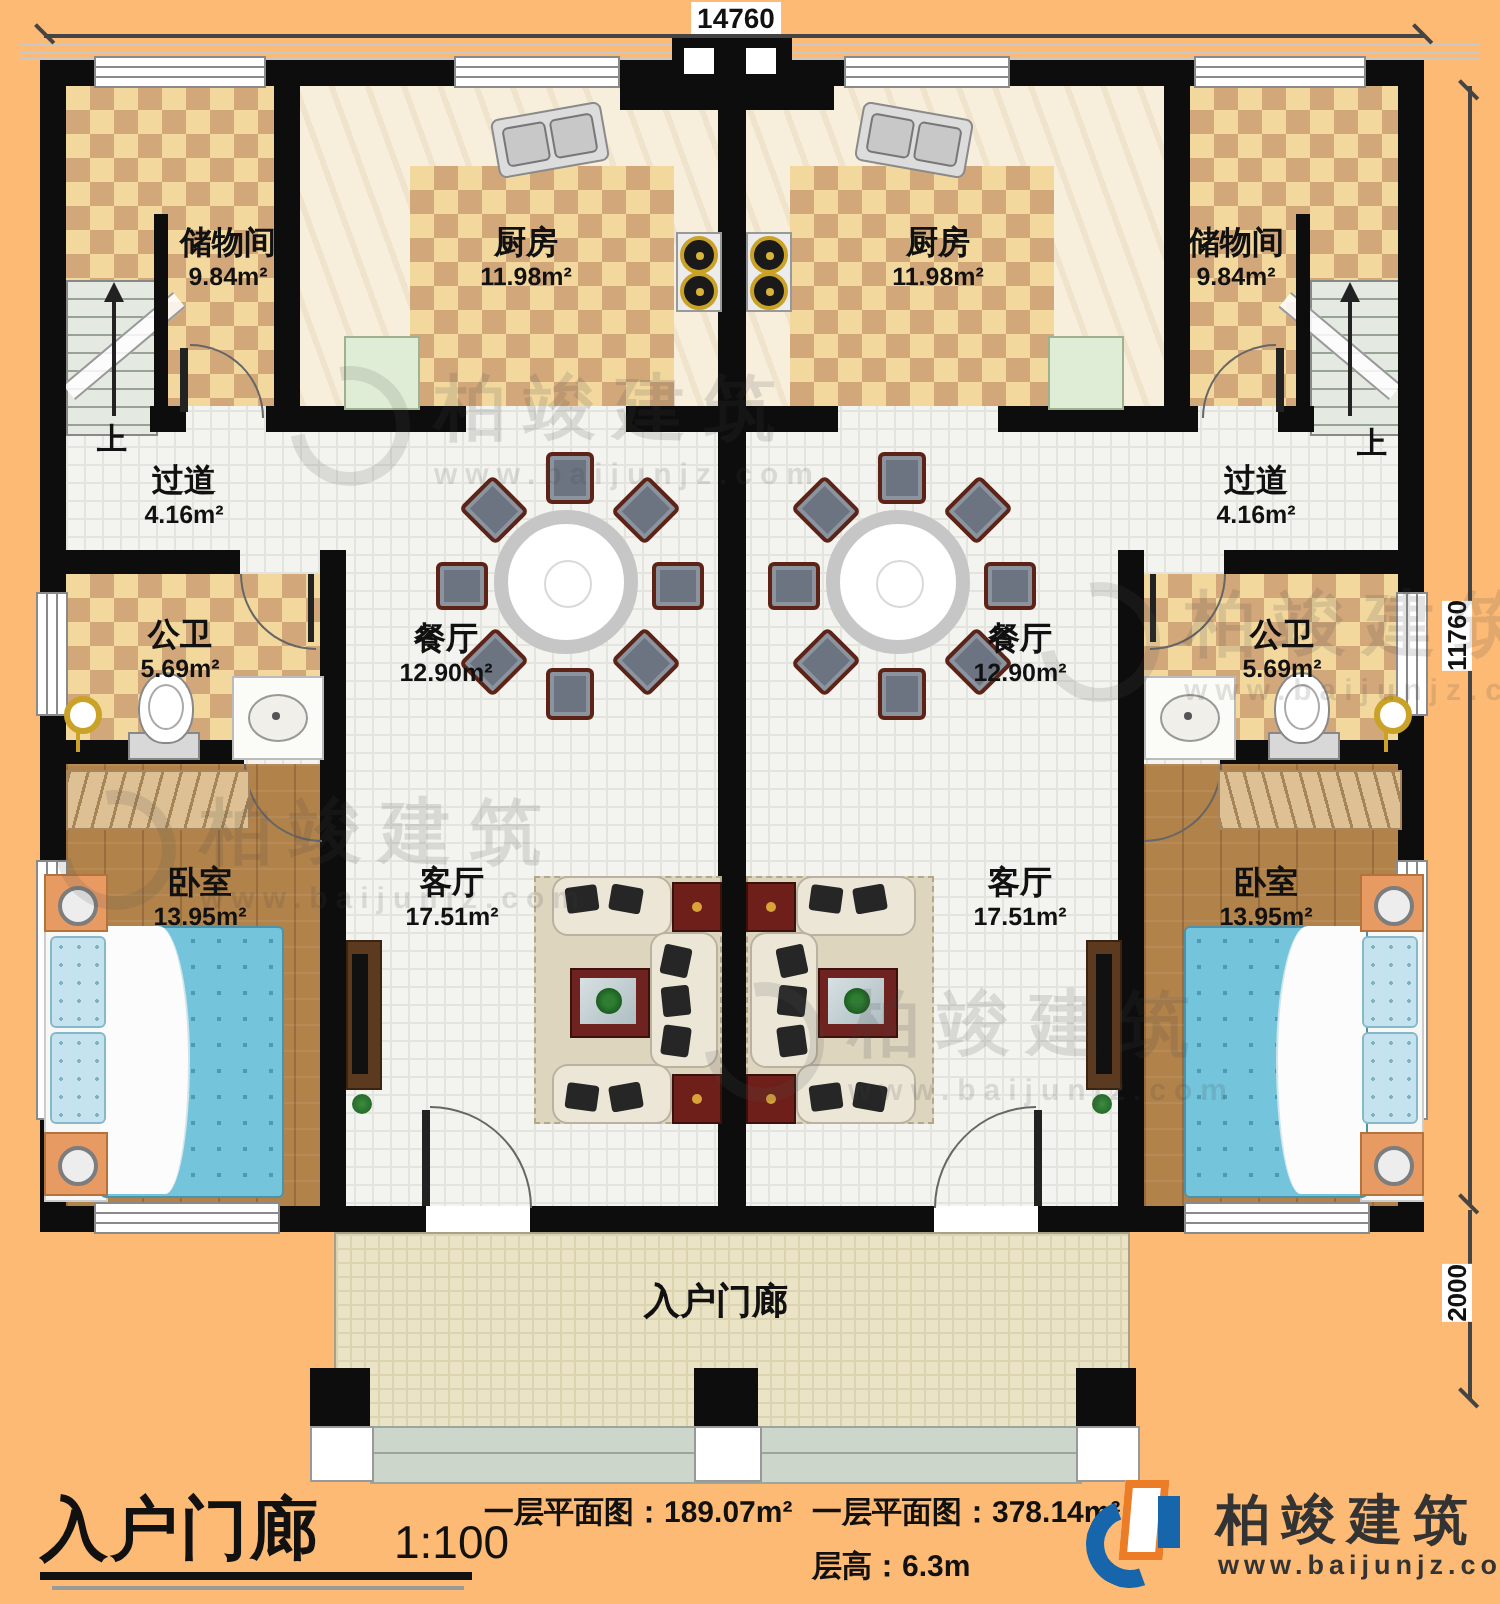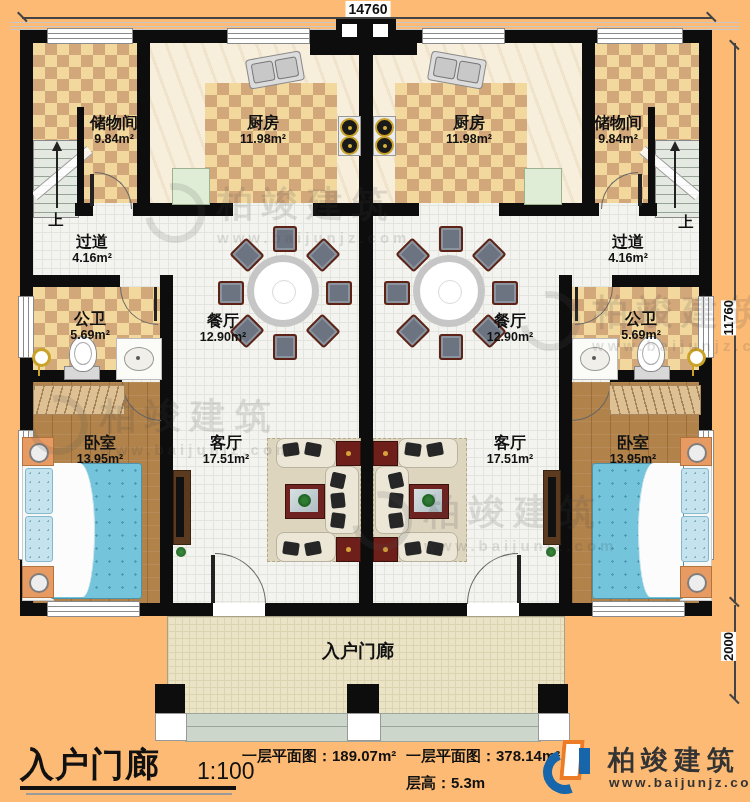--- a/index.html
+++ b/index.html
@@ -461,21 +461,21 @@
   <div class="abs" style="left:26px;top:793px;width:206px;height:2px;background:#9a9a9a;"></div>
   <div class="tb" style="left:197px;top:758px;font-size:23px;font-weight:normal;">1:100</div>
 
   <div class="tb" style="left:242px;top:747px;font-size:15px;">
     <span>一层平面图：</span><span>189.07m²</span>
   </div>
   <div class="tb" style="left:406px;top:747px;font-size:15px;">
     <span>一层平面图：</span><span>378.14m²</span>
   </div>
   <div class="tb" style="left:406px;top:774px;font-size:15px;">
-    <span>层高：</span><span>5.3m</span>
+    <span>层高：</span><span>6.3m</span>
   </div>
 
   <div class="abs" style="left:543px;top:738px;width:60px;height:60px;">
     <div class="abs" style="left:0;top:12px;width:44px;height:44px;border-radius:50%;border:9px solid #1766ab;border-top-color:transparent;border-right-color:transparent;transform:rotate(25deg);box-sizing:border-box;"></div>
     <div class="abs" style="left:18px;top:2px;width:14px;height:32px;border:4px solid #ec7c26;background:#fff;transform:skewX(-5deg);"></div>
     <div class="abs" style="left:36px;top:10px;width:11px;height:26px;background:#1766ab;"></div>
   </div>
   <div class="tb" style="left:608px;top:742px;font-size:27px;font-weight:900;letter-spacing:6px;color:#333;">柏竣建筑</div>
   <div class="tb" style="left:609px;top:775px;font-size:13.5px;letter-spacing:2.5px;color:#333;">www.baijunjz.com</div>
 

